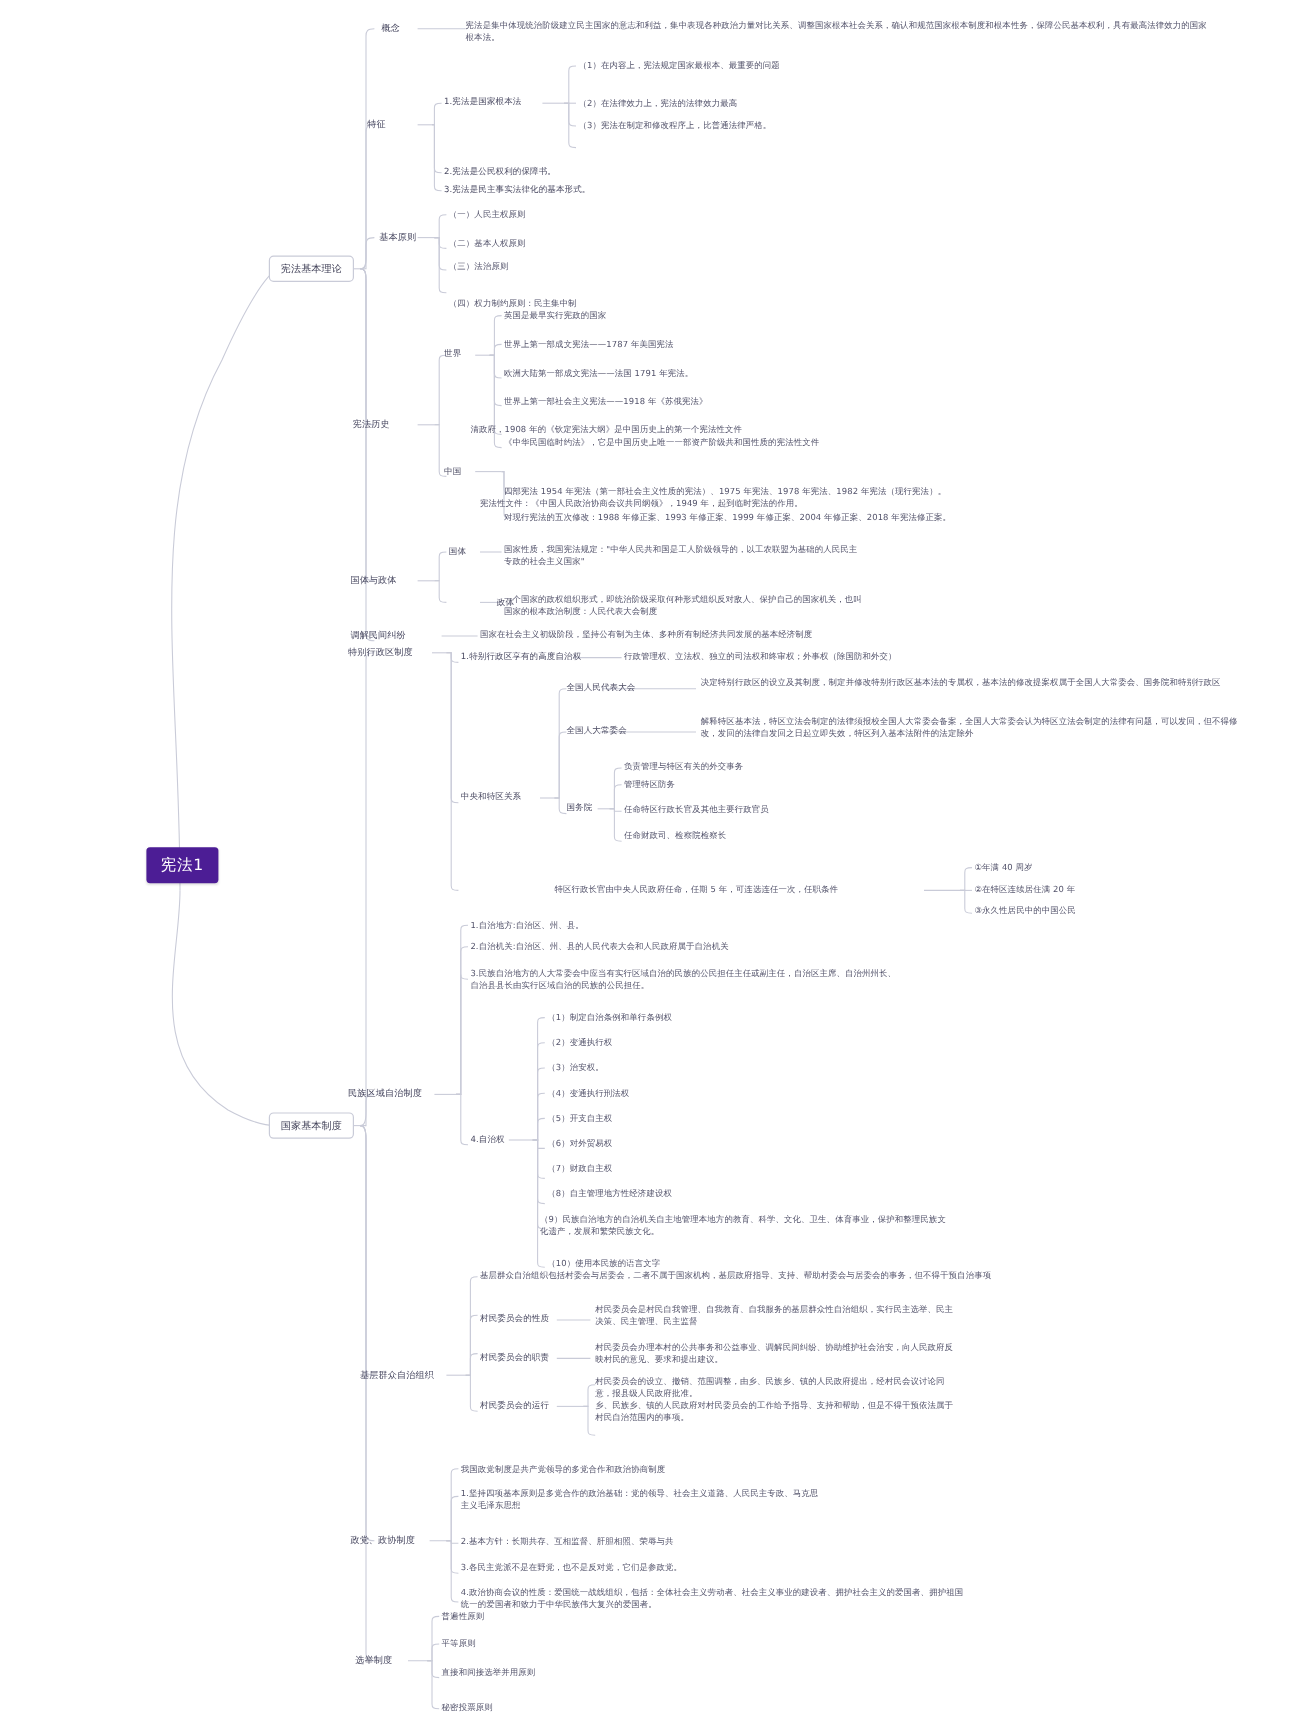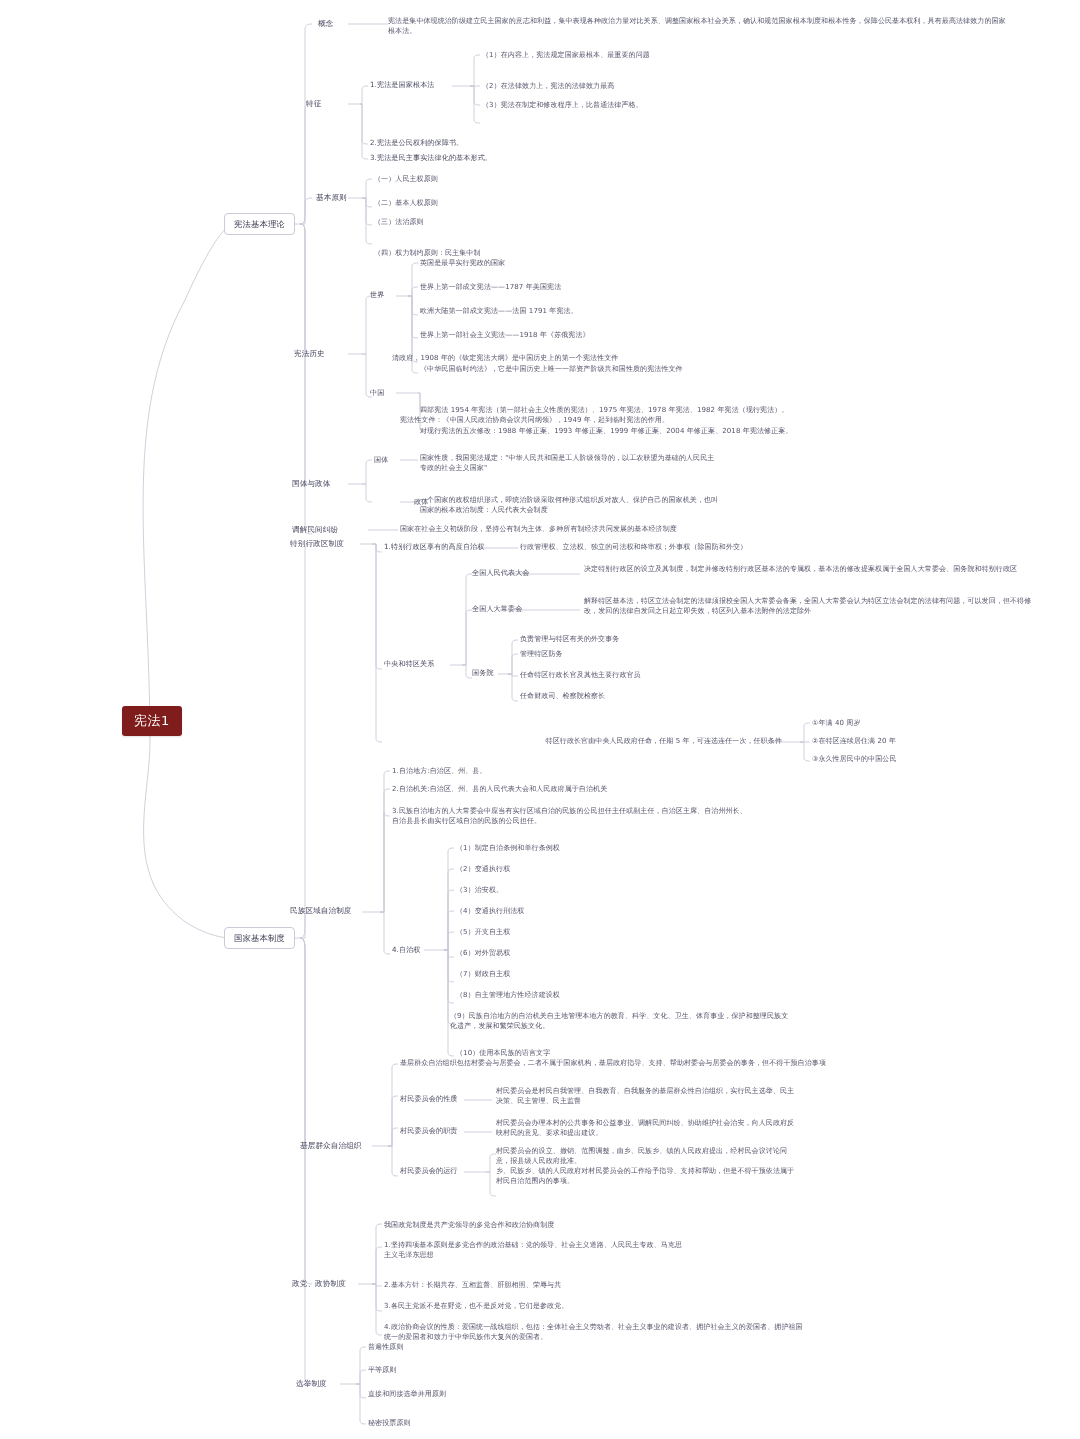--- a/index.html
+++ b/index.html
@@ -21,21 +21,21 @@
 
   .node {
     position: absolute;
     line-height: 1.45;
     color: #4a4a62;
     white-space: pre-line;
     letter-spacing: 0.1px;
   }
   .root {
     position: absolute;
-    background: #7f1d1d;
+    background: #4c1d95;
     color: #ffffff;
     border-radius: 3px;
     padding: 6px 12px;
     font-size: 13px;
     letter-spacing: 0.5px;
     box-shadow: 0 1px 2px rgba(0,0,0,0.12);
   }
   .boxed {
     border: 1px solid #c9cbd8;
     border-radius: 4px;
@@ -237,21 +237,21 @@
   <div class="node lvl3" style="left:472px; top:568px;">全国人民代表大会</div>
   <div class="node leaf" style="left:584px; top:564px; width:440px;">决定特别行政区的设立及其制度，制定并修改特别行政区基本法的专属权，基本法的修改提案权属于全国人大常委会、国务院和特别行政区</div>
   <div class="node lvl3" style="left:472px; top:604px;">全国人大常委会</div>
   <div class="node leaf" style="left:584px; top:596px; width:450px;">解释特区基本法，特区立法会制定的法律须报校全国人大常委会备案，全国人大常委会认为特区立法会制定的法律有问题，可以发回，但不得修改，发回的法律自发回之日起立即失效，特区列入基本法附件的法定除外</div>
   <div class="node lvl3" style="left:472px; top:668px;">国务院</div>
   <div class="node leaf" style="left:520px; top:634px;">负责管理与特区有关的外交事务</div>
   <div class="node leaf" style="left:520px; top:649px;">管理特区防务</div>
   <div class="node leaf" style="left:520px; top:670px;">任命特区行政长官及其他主要行政官员</div>
   <div class="node leaf" style="left:520px; top:691px;">任命财政司、检察院检察长</div>
 
-  <div class="node leaf" style="left:462px; top:736px; width:320px;text-align:right;">特区行政长官由中央人民政府任命，任期 5 年，可连选连任一次，任职条件</div>
+  <div class="node leaf" style="left:462px; top:736px; width:320px;">特区行政长官由中央人民政府任命，任期 5 年，可连选连任一次，任职条件</div>
   <div class="node leaf" style="left:812px; top:718px;">①年满 40 周岁</div>
   <div class="node leaf" style="left:812px; top:736px;">②在特区连续居住满 20 年</div>
   <div class="node leaf" style="left:812px; top:754px;">③永久性居民中的中国公民</div>
 
   <div class="node lvl2" style="left:290px; top:905px;">民族区域自治制度</div>
   <div class="node leaf" style="left:392px; top:766px;">1.自治地方:自治区、州、县。</div>
   <div class="node leaf" style="left:392px; top:784px;">2.自治机关:自治区、州、县的人民代表大会和人民政府属于自治机关</div>
   <div class="node leaf" style="left:392px; top:806px; width:360px;">3.民族自治地方的人大常委会中应当有实行区域自治的民族的公民担任主任或副主任，自治区主席、自治州州长、自治县县长由实行区域自治的民族的公民担任。</div>
   <div class="node lvl3" style="left:392px; top:945px;">4.自治权</div>
   <div class="node leaf" style="left:456px; top:843px;">（1）制定自治条例和单行条例权</div>

